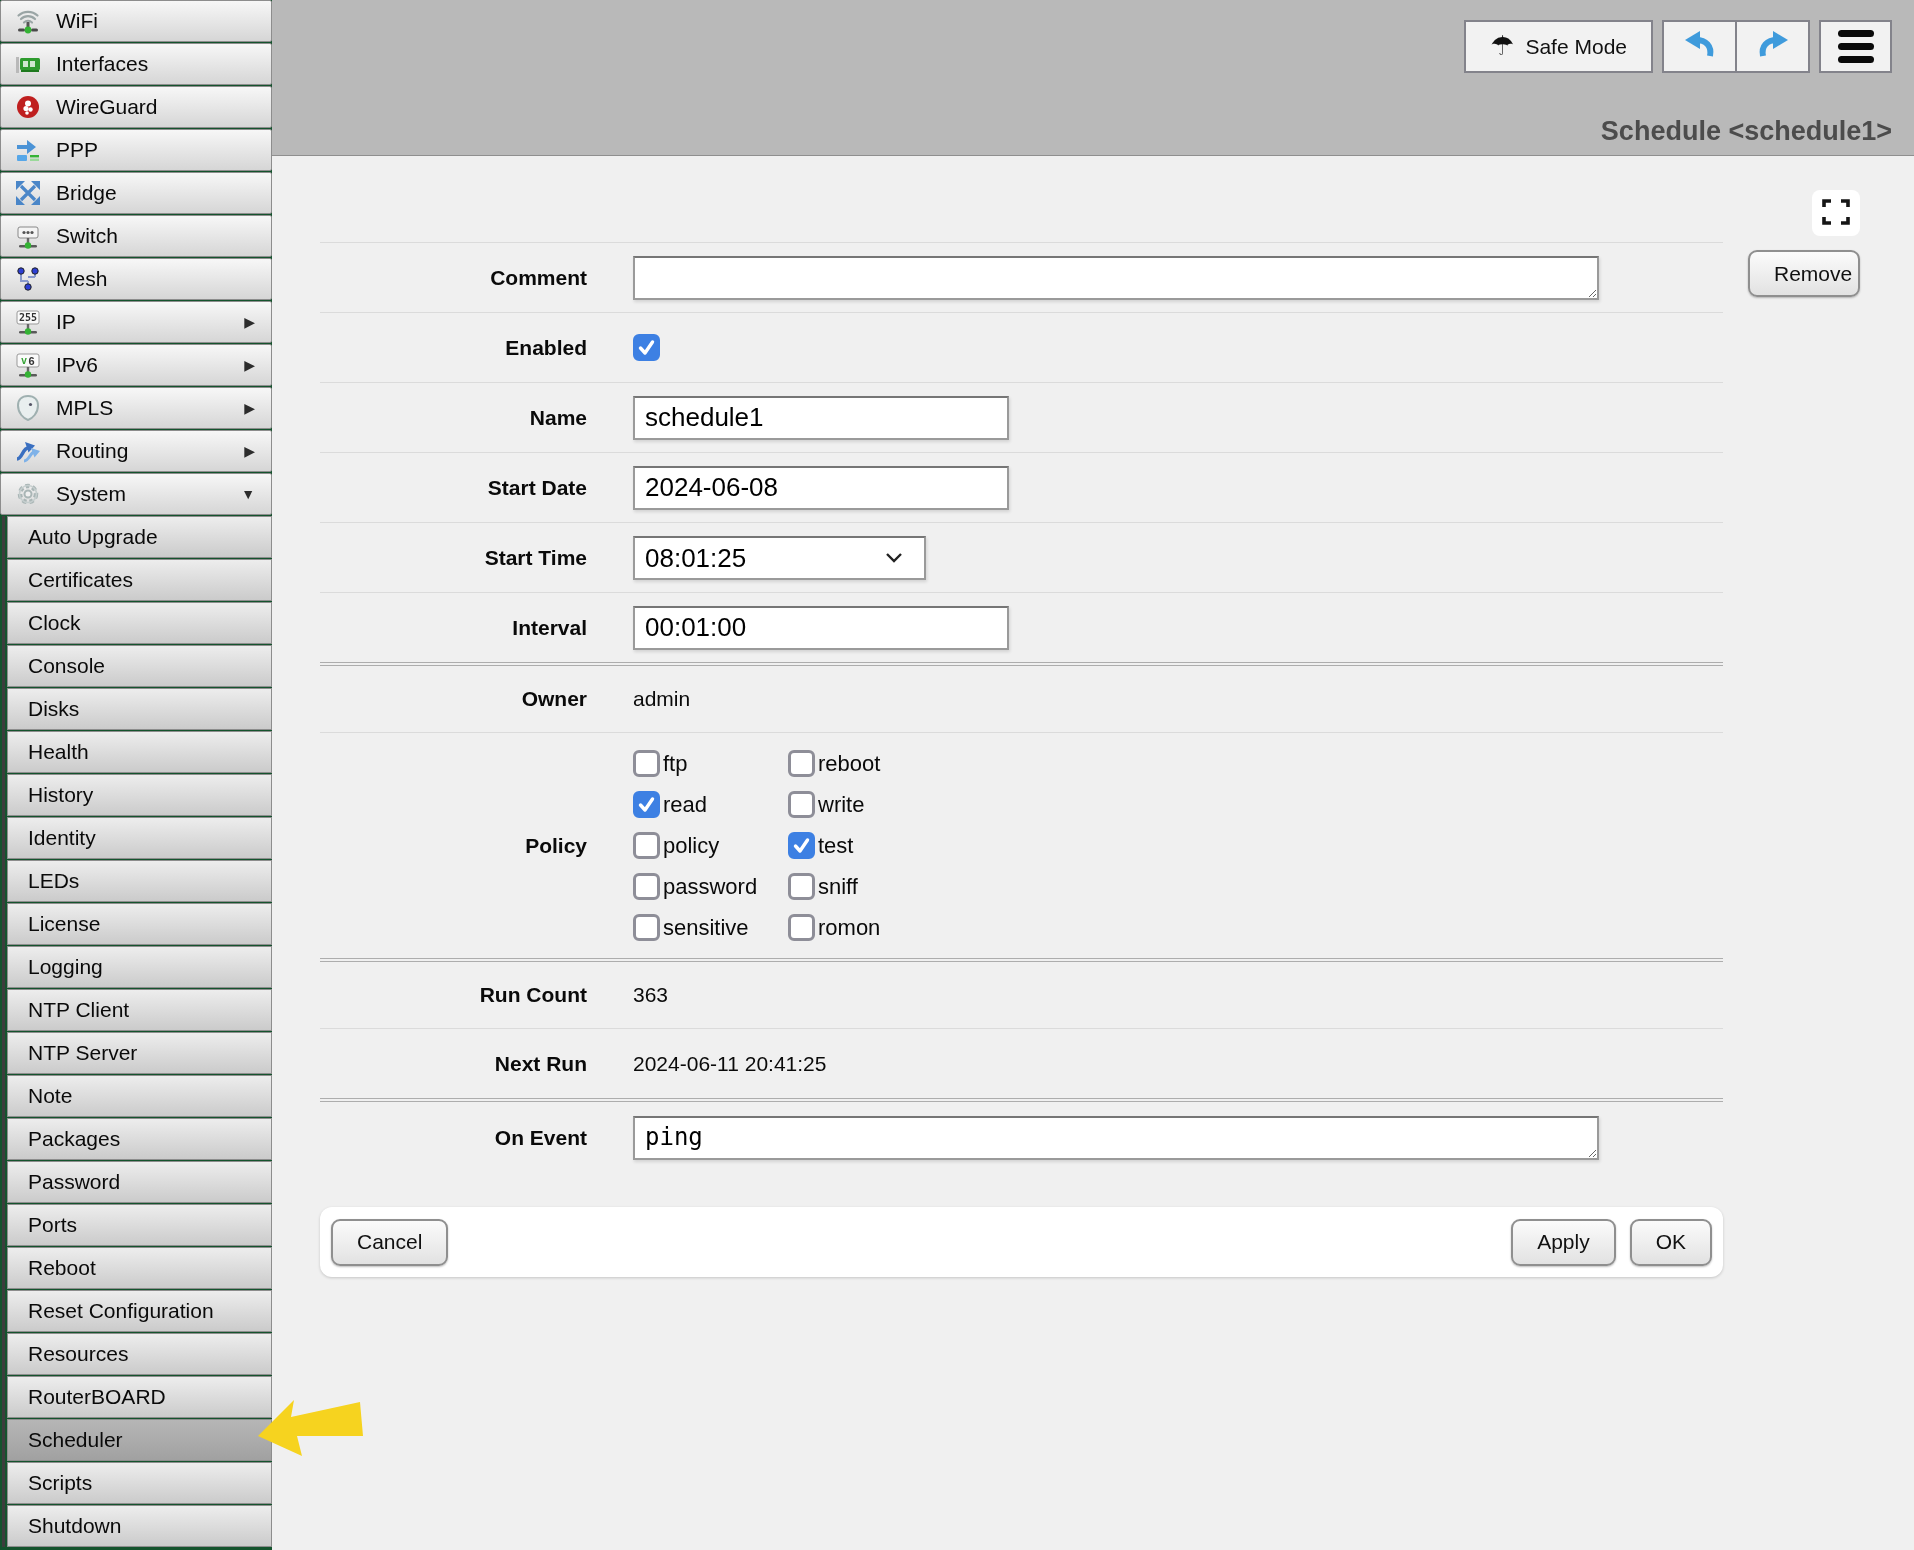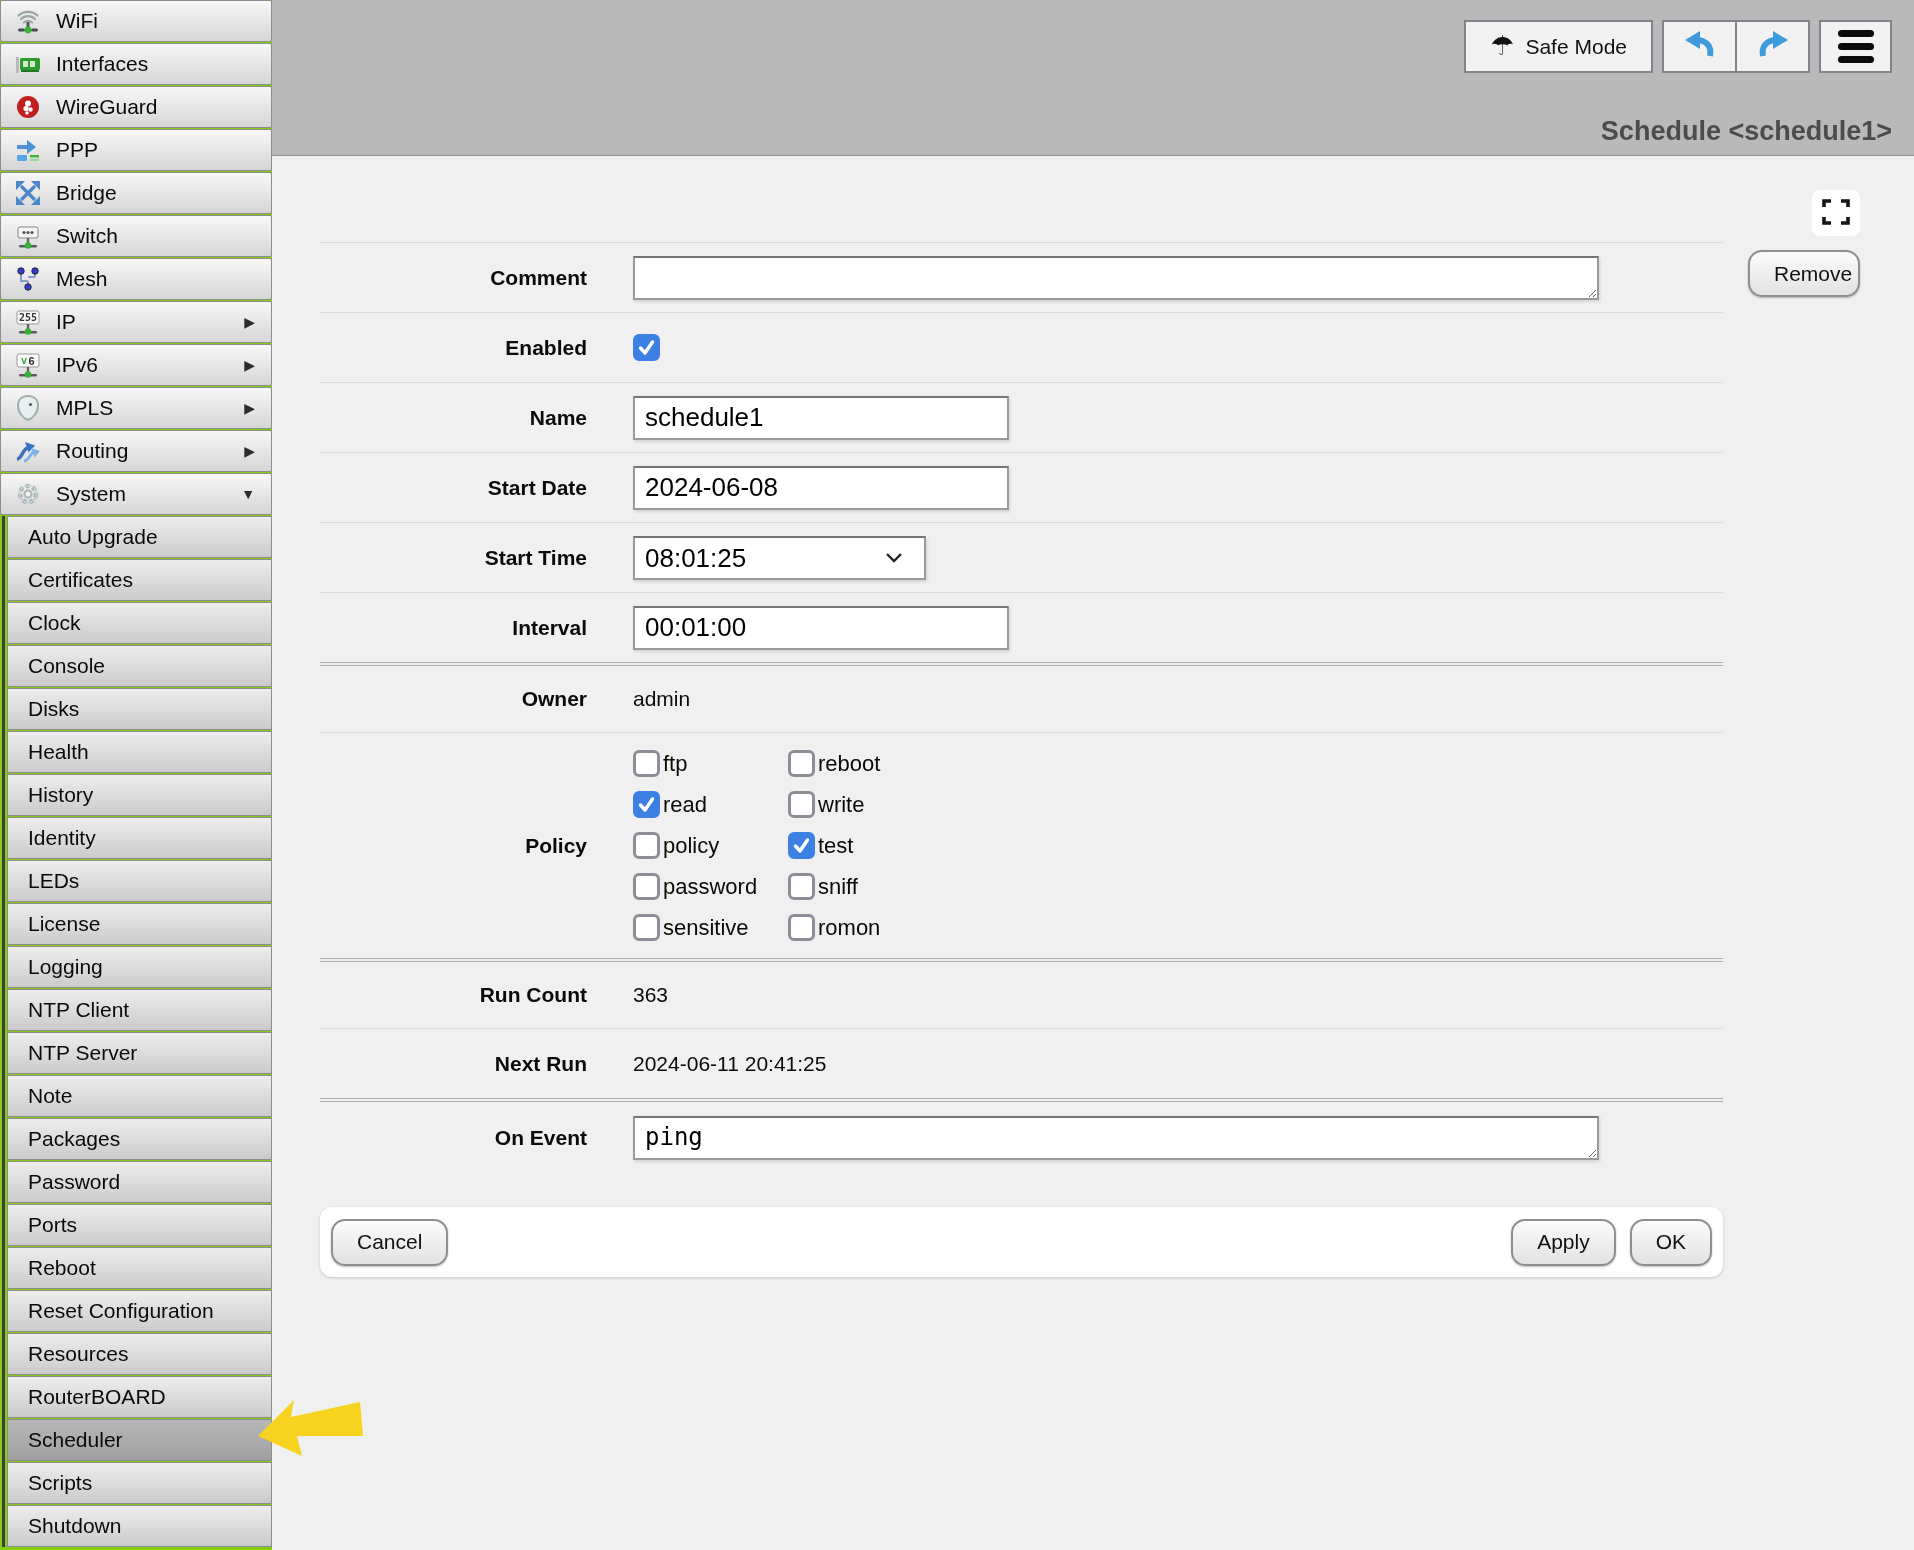--- a/index.html
+++ b/index.html
@@ -3,21 +3,21 @@
 <meta charset="utf-8">
 <style>
   * { box-sizing: border-box; }
   html,body { margin:0; padding:0; }
   body {
     width:1914px; height:1550px; overflow:hidden; position:relative;
     font-family:"Liberation Sans", sans-serif; background:#f0f0f0; color:#0a0a0a;
   }
 
   
-  .sidebar { position:absolute; left:0; top:0; width:272px; height:1550px; background:#84cc16; z-index:3; }
+  .sidebar { position:absolute; left:0; top:0; width:272px; height:1550px; background:#14532d; z-index:3; }
   .sb-item {
     height:42px; margin-bottom:1px; display:flex; align-items:center; cursor:pointer;
     background:linear-gradient(#f7f7f7,#d6d6d6); border:1px solid #8d8d8d; border-radius:2px;
   }
   .sb-icon { width:32px; height:30px; margin-left:11px; display:flex; align-items:center; justify-content:center; flex-shrink:0; }
   .sb-label { margin-left:12px; font-size:21px; }
   .sb-arrow { margin-left:auto; margin-right:16px; font-size:14px; color:#2c2c2c; }
   .submenu { margin-left:2px; border-left:3px solid #3d3d3d; }
   .sb-sub {
     height:42px; margin-bottom:1px; margin-left:2px; display:flex; align-items:center; cursor:pointer;
@@ -40,21 +40,21 @@
   .burger { width:73px; padding:0; flex-direction:column; gap:6px; }
   .bar { width:36px; height:7px; background:#0a0a0a; border-radius:3.5px; }
   .umb { font-size:27px; margin-right:11px; line-height:1; }
   .page-title { position:absolute; right:22px; top:116px; font-size:27px; font-weight:bold; color:#4c4c4c;text-align:right; }
 
   
   .content { position:absolute; left:272px; right:0; top:156px; bottom:0; background:#f0f0f0; }
   .fs-btn { position:absolute; top:34px; right:54px; width:48px; height:46px; background:#fff; border:none; border-radius:8px;
             display:flex; align-items:center; justify-content:center; cursor:pointer; }
   .btn {
-    background:linear-gradient(#fbfbfb,#e2e2e2); border:2px solid #8f8f8f; border-radius:14px; cursor:pointer;
+    background:linear-gradient(#fbfbfb,#e2e2e2); border:2px solid #8f8f8f; border-radius:9px; cursor:pointer;
     font-family:inherit; font-size:21px; color:#111; height:47px; padding:0 24px; box-shadow:0 1px 2px rgba(0,0,0,.25);
   }
   .remove-btn { position:absolute; top:94px; right:54px; width:112px; }
 
   
   .form { position:absolute; left:48px; top:86px; width:1403px; }
   .frow { display:flex; align-items:center; min-height:70px; border-top:1px solid #dbdbdb; }
   .frow.sect { border-top:4px double #adadad; }
   .flabel { width:267px; text-align:right; font-weight:bold; font-size:21px; flex-shrink:0; }
   .fctrl { margin-left:46px; display:flex; flex:1; position:relative; }

